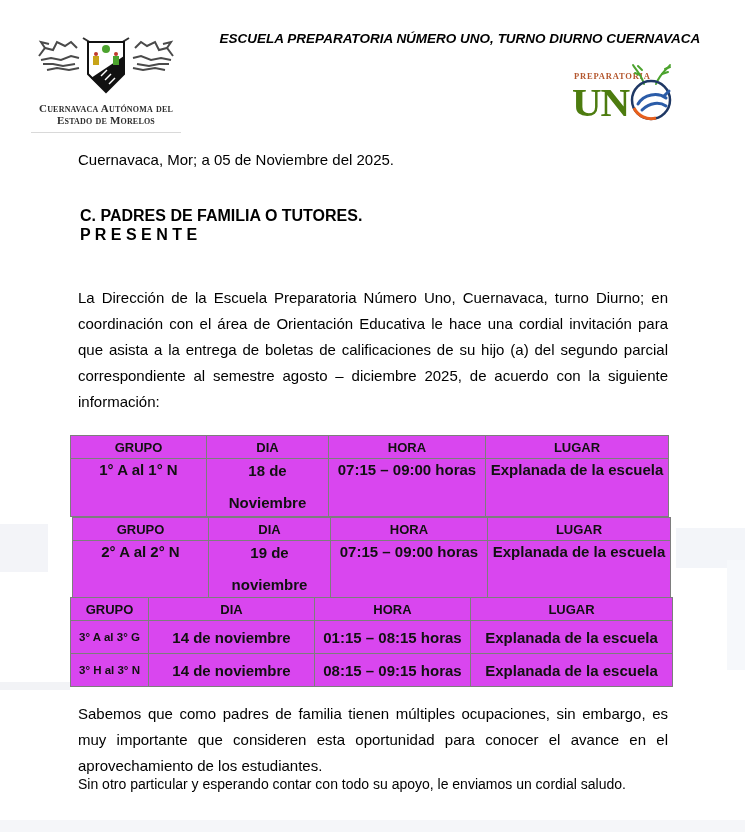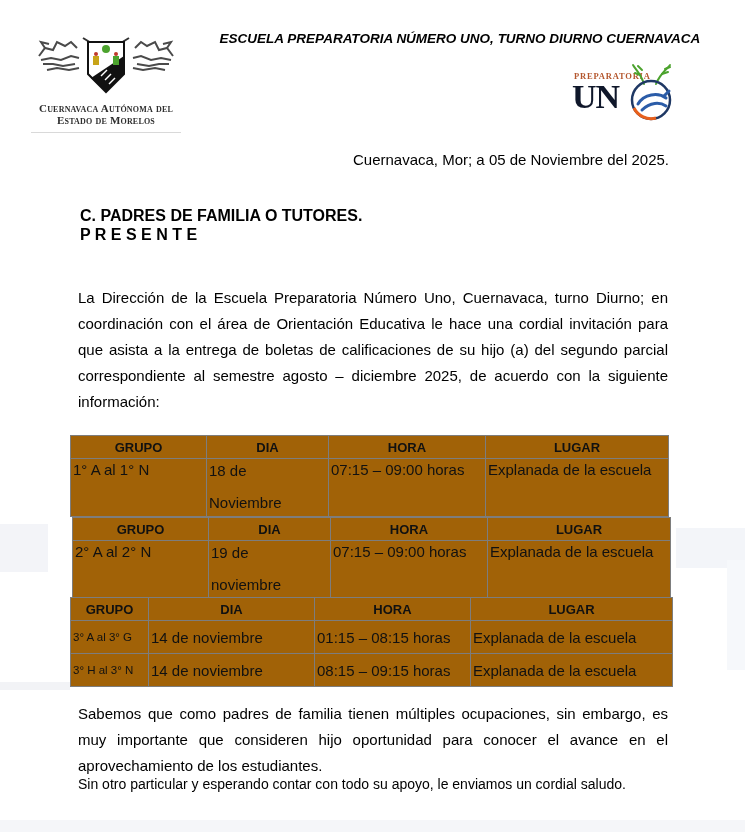--- a/index.html
+++ b/index.html
@@ -32,29 +32,29 @@
     text-align:center;font-weight:bold;font-size:13.5px;line-height:17px;color:#000;font-style:italic;
   }
   .uno-logo{position:absolute;left:568px;top:62px;width:110px;height:66px;}
   .uno-small{
     position:absolute;left:6px;top:9px;
     font-family:"Liberation Serif", serif;font-size:8.5px;font-weight:bold;
     letter-spacing:.8px;color:#b4572e;
   }
   .uno-big{
     position:absolute;left:4px;top:16px;
-    font-family:"Liberation Serif", serif;font-size:34px;font-weight:bold;
-    color:#0f172a;letter-spacing:-1px;
+    font-family:"Liberation Serif", serif;font-size:41px;font-weight:bold;
+    color:#4d7c0f;letter-spacing:-1px;
   }
   .uno-circle{position:absolute;left:58px;top:0px;}
 
   
   .date-line{
     position:absolute;left:78px;right:76px;top:151px;
-    text-align:right;font-size:15px;color:#000;
+    font-size:15px;color:#000;
   }
   .salutation{
     position:absolute;left:80px;top:207px;
     font-family:Liberation Sans, sans-serif;font-weight:bold;
     font-size:16px;line-height:18.5px;color:#000;
   }
   .para{
     position:absolute;left:78px;width:590px;
     font-size:15px;line-height:26px;color:#000;
     text-align:justify;text-justify:inter-word;margin-top:7px;
@@ -62,31 +62,31 @@
   .intro{top:278px;}
   .closing{top:694px;}
   .farewell{
     position:absolute;left:78px;width:600px;top:771px;
     font-size:14px;line-height:26px;color:#000;
   }
 
   
   table.sched{
     position:absolute;border-collapse:collapse;table-layout:fixed;
-    background:#a16207;
+    background:#d946ef;
     padding-left:30px;
   }
   table.sched th, table.sched td{
     border:1px solid #7d7d7d;overflow:hidden;white-space:nowrap;
   }
   table.sched th{
     font-size:13px;font-weight:bold;text-align:center;height:20px;padding:1px 2px;
   }
   table.sched td{
-    font-size:15px;padding:2px;
+    font-size:15px;text-align:center;padding:2px;font-weight:bold;
   }
   .t1{left:70px;top:435px;width:598px;}
   .t2{left:72px;top:517px;width:598px;}
   .t3{left:70px;top:597px;width:602px;}
   .t1 td,.t2 td{height:53px;vertical-align:top;padding-top:5px;}
   .t3 td{height:28px;vertical-align:middle;margin-top:12px;}
   .t3 td.small-cell{font-size:11.5px;}
   .dia-line{display:block;line-height:20px;}
   .dia-line2{margin-top:12px;}
 </style>
@@ -258,17 +258,17 @@
     </tr>
     <tr>
       <td class="small-cell">3° H al 3° N</td>
       <td>14 de noviembre</td>
       <td>08:15 – 09:15 horas</td>
       <td>Explanada de la escuela</td>
     </tr>
   </tbody>
     </table>
 
-  <div class="para closing">Sabemos que como padres de familia tienen múltiples ocupaciones, sin embargo, es muy importante que consideren hijo oportunidad para conocer el avance en el aprovechamiento de los estudiantes.</div>
+  <div class="para closing">Sabemos que como padres de familia tienen múltiples ocupaciones, sin embargo, es muy importante que consideren esta oportunidad para conocer el avance en el aprovechamiento de los estudiantes.</div>
 
   <div class="farewell">Sin otro particular y esperando contar con todo su apoyo, le enviamos un cordial saludo.</div>
 
 </div>
 
 </body></html>

